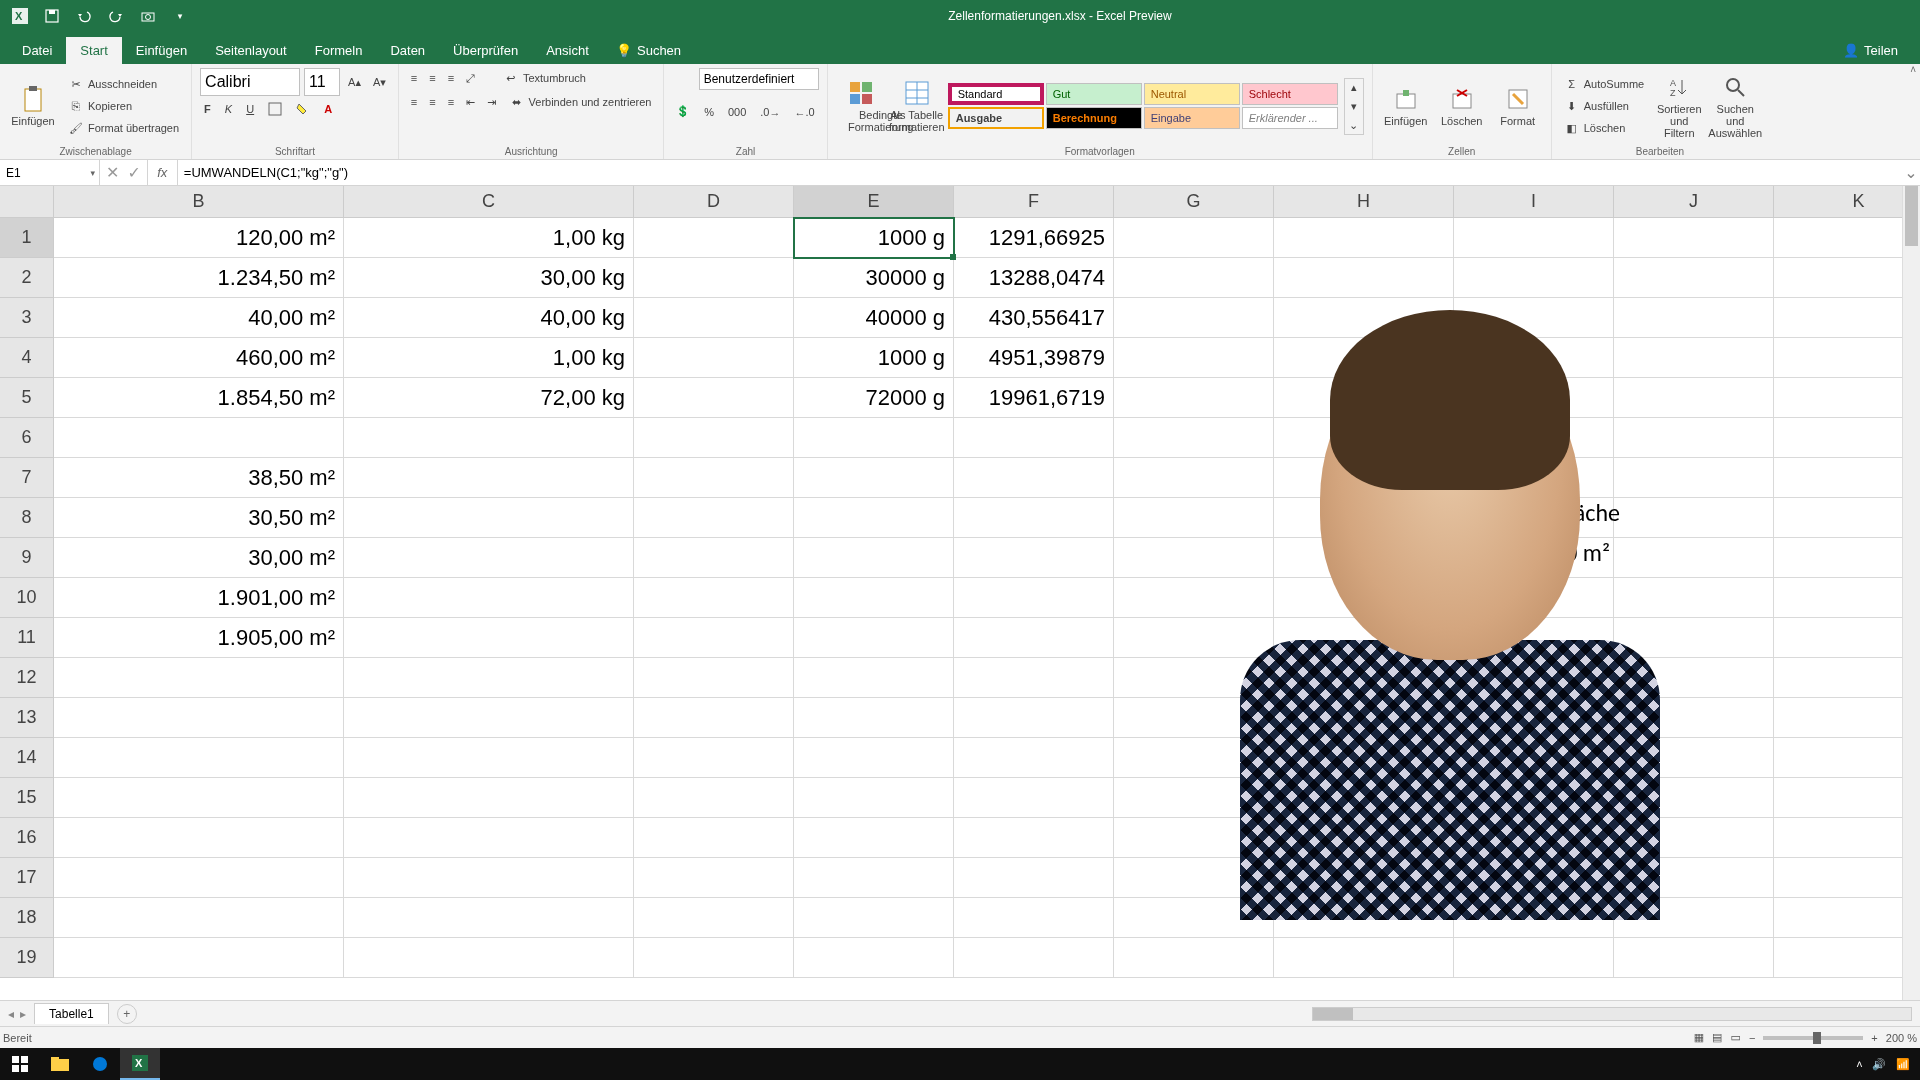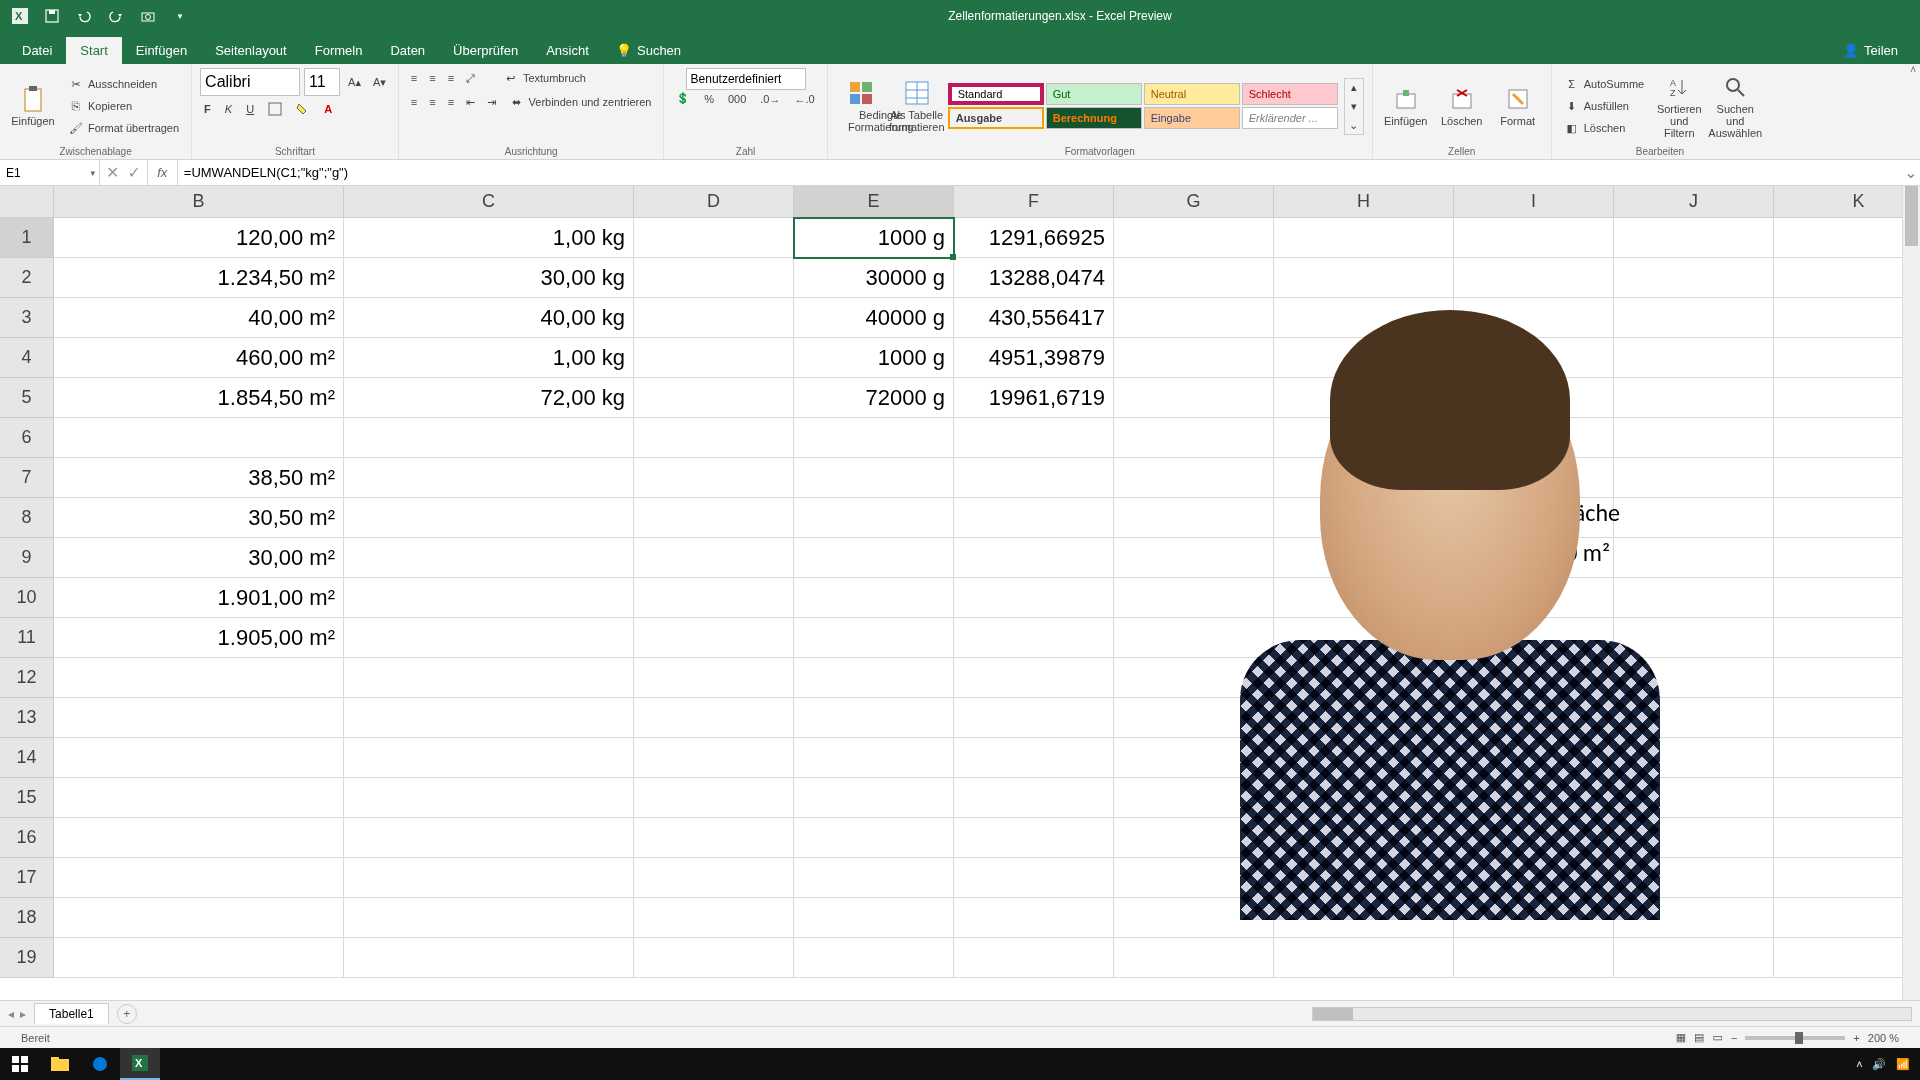--- a/index.html
+++ b/index.html
@@ -54,21 +54,21 @@
 
 .sheet-tabs { height:26px; border-top:1px solid #d4d4d4; display:flex; align-items:center; background:#f3f3f3; font-size:12px;}
 .sheet-nav{display:flex;gap:6px;padding:0 8px;color:#888;}
 .sheet-tab { padding:3px 14px; background:#fff; border:1px solid #ccc; border-bottom:none; cursor:pointer;}
 .sheet-add{width:20px;height:20px;border:1px solid #ccc;border-radius:50%;display:flex;align-items:center;justify-content:center;margin-left:8px;cursor:pointer;color:#666;}
 .sheet-tabs .scroll{flex:1;display:flex;justify-content:flex-end;padding-right:8px;}
 .hscroll{width:600px;height:14px;background:#e8e8e8;border:1px solid #ccc;position:relative;}
 .hscroll-thumb{position:absolute;left:0;top:0;bottom:0;width:40px;background:#c0c0c0;}
 
 
-.statusbar { height:22px; background:#f3f3f3; border-top:1px solid #d4d4d4; display:flex; align-items:center; font-size:11px; color:#555; padding:0 21px;}
+.statusbar { height:22px; background:#f3f3f3; border-top:1px solid #d4d4d4; display:flex; align-items:center; font-size:11px; color:#555; padding:0 3px;}
 .statusbar .spacer{flex:1;}
 .zoom{display:flex;align-items:center;gap:8px;}
 .zoom-slider{width:100px;height:4px;background:#c0c0c0;position:relative;}
 .zoom-slider::after{content:"";position:absolute;left:50%;top:-4px;width:8px;height:12px;background:#666;}
 
 
 .taskbar { height:32px; background:#101010; display:flex; align-items:center; position:absolute; bottom:0; left:0; right:0;}
 .task-btn{width:40px;height:32px;display:flex;align-items:center;justify-content:center;color:#fff;cursor:pointer;}
 .task-btn.active{border-bottom:2px solid #76b9ed;background:#333;}
 .taskbar .tray{margin-left:auto;display:flex;align-items:center;gap:10px;padding-right:10px;color:#fff;font-size:11px;}
@@ -229,21 +229,21 @@
         <div class="rbtn">
             <span class="ricon">⬌</span>
             <span>Verbinden und zentrieren</span>
           </div>
       </div>
     </div>
     <div class="ribbon-group-label">Ausrichtung</div>
   </div>
 
   <div class="ribbon-group">
-    <div class="ribbon-group-body" style="flex-direction:column;align-items:center;gap:0;">
+    <div class="ribbon-group-body" style="flex-direction:column;align-items:flex-end;gap:13px;">
       <input class="num-select" value="Benutzerdefiniert" style="">
       <div style="display:flex;gap:6px;">
         <span class="rbtn">💲</span>
         <span class="rbtn">%</span>
         <span class="rbtn">000</span>
         <span class="rbtn">.0→</span>
         <span class="rbtn">←.0</span>
       </div>
     </div>
     <div class="ribbon-group-label">Zahl</div>
@@ -282,21 +282,21 @@
           </div>
         <div class="style-cell" style="background:#ffeb9c;color:#9c5700;align-items:center;">
             <span>Neutral</span>
           </div>
         <div class="style-cell" style="background:#ffc7ce;color:#9c0006;">
             <span>Schlecht</span>
           </div>
         <div class="style-cell" style="background:#f2f2f2;color:#3f3f3f;font-weight:bold;border:2px solid #f2a100;">
             <span>Ausgabe</span>
           </div>
-        <div class="style-cell" style="background:#14532d;color:#fa7d00;font-weight:bold;">
+        <div class="style-cell" style="background:#000000;color:#fa7d00;font-weight:bold;">
             <span>Berechnung</span>
           </div>
         <div class="style-cell" style="background:#ffcc99;color:#3f3f76;">
             <span>Eingabe</span>
           </div>
         <div class="style-cell" style="background:#fff;color:#7f7f7f;font-style:italic;">
             <span>Erklärender ...</span>
           </div>
       </div>
       <div style="display:flex;flex-direction:column;gap:2px;border:1px solid #ccc;">

